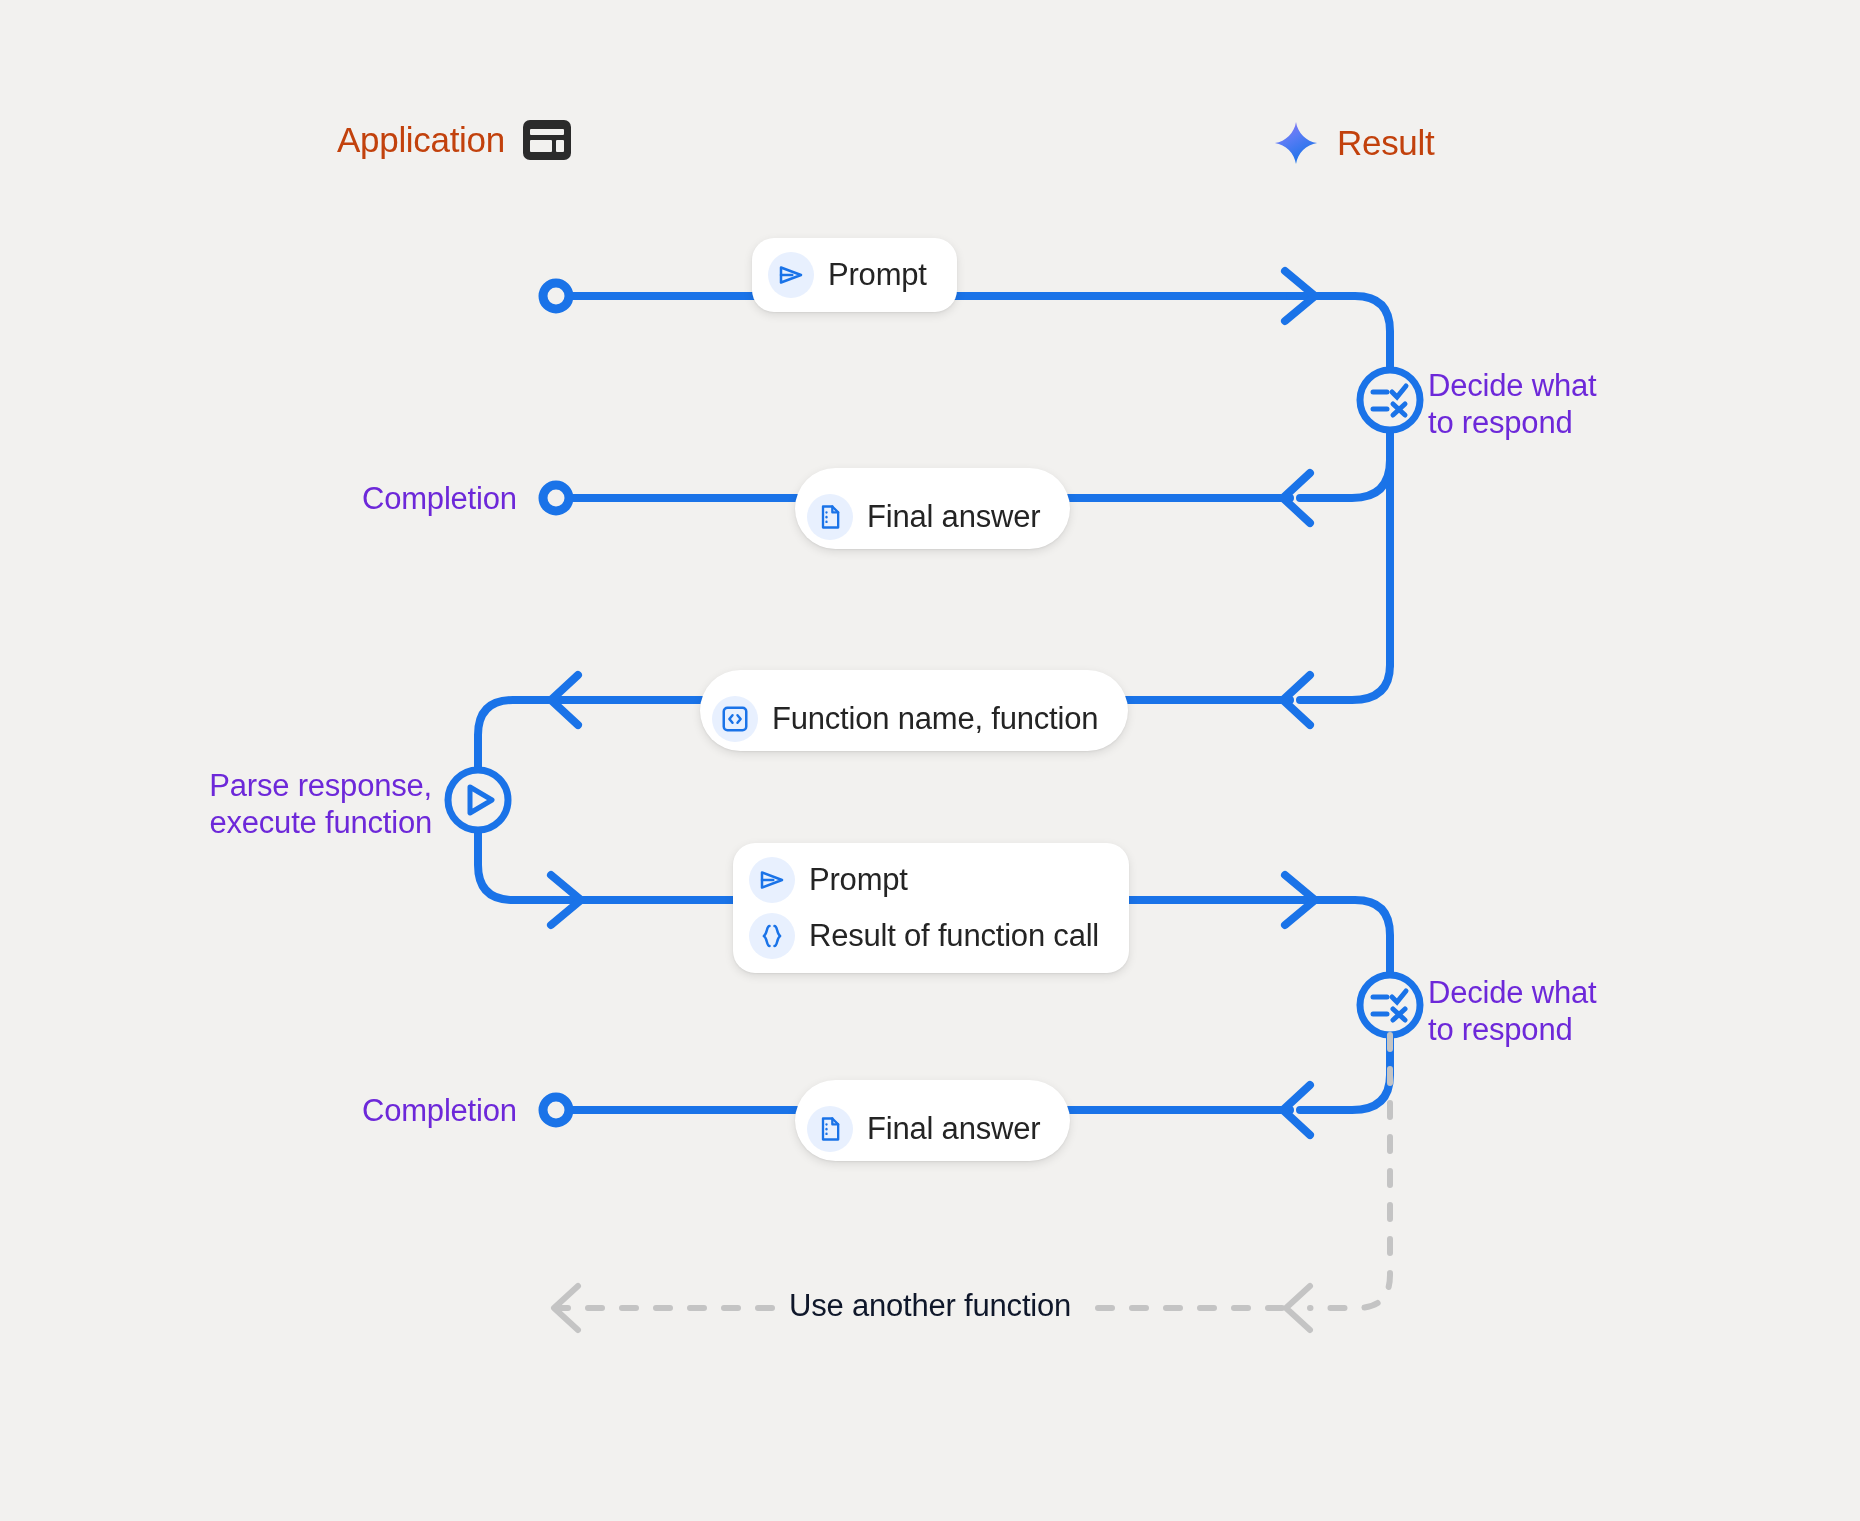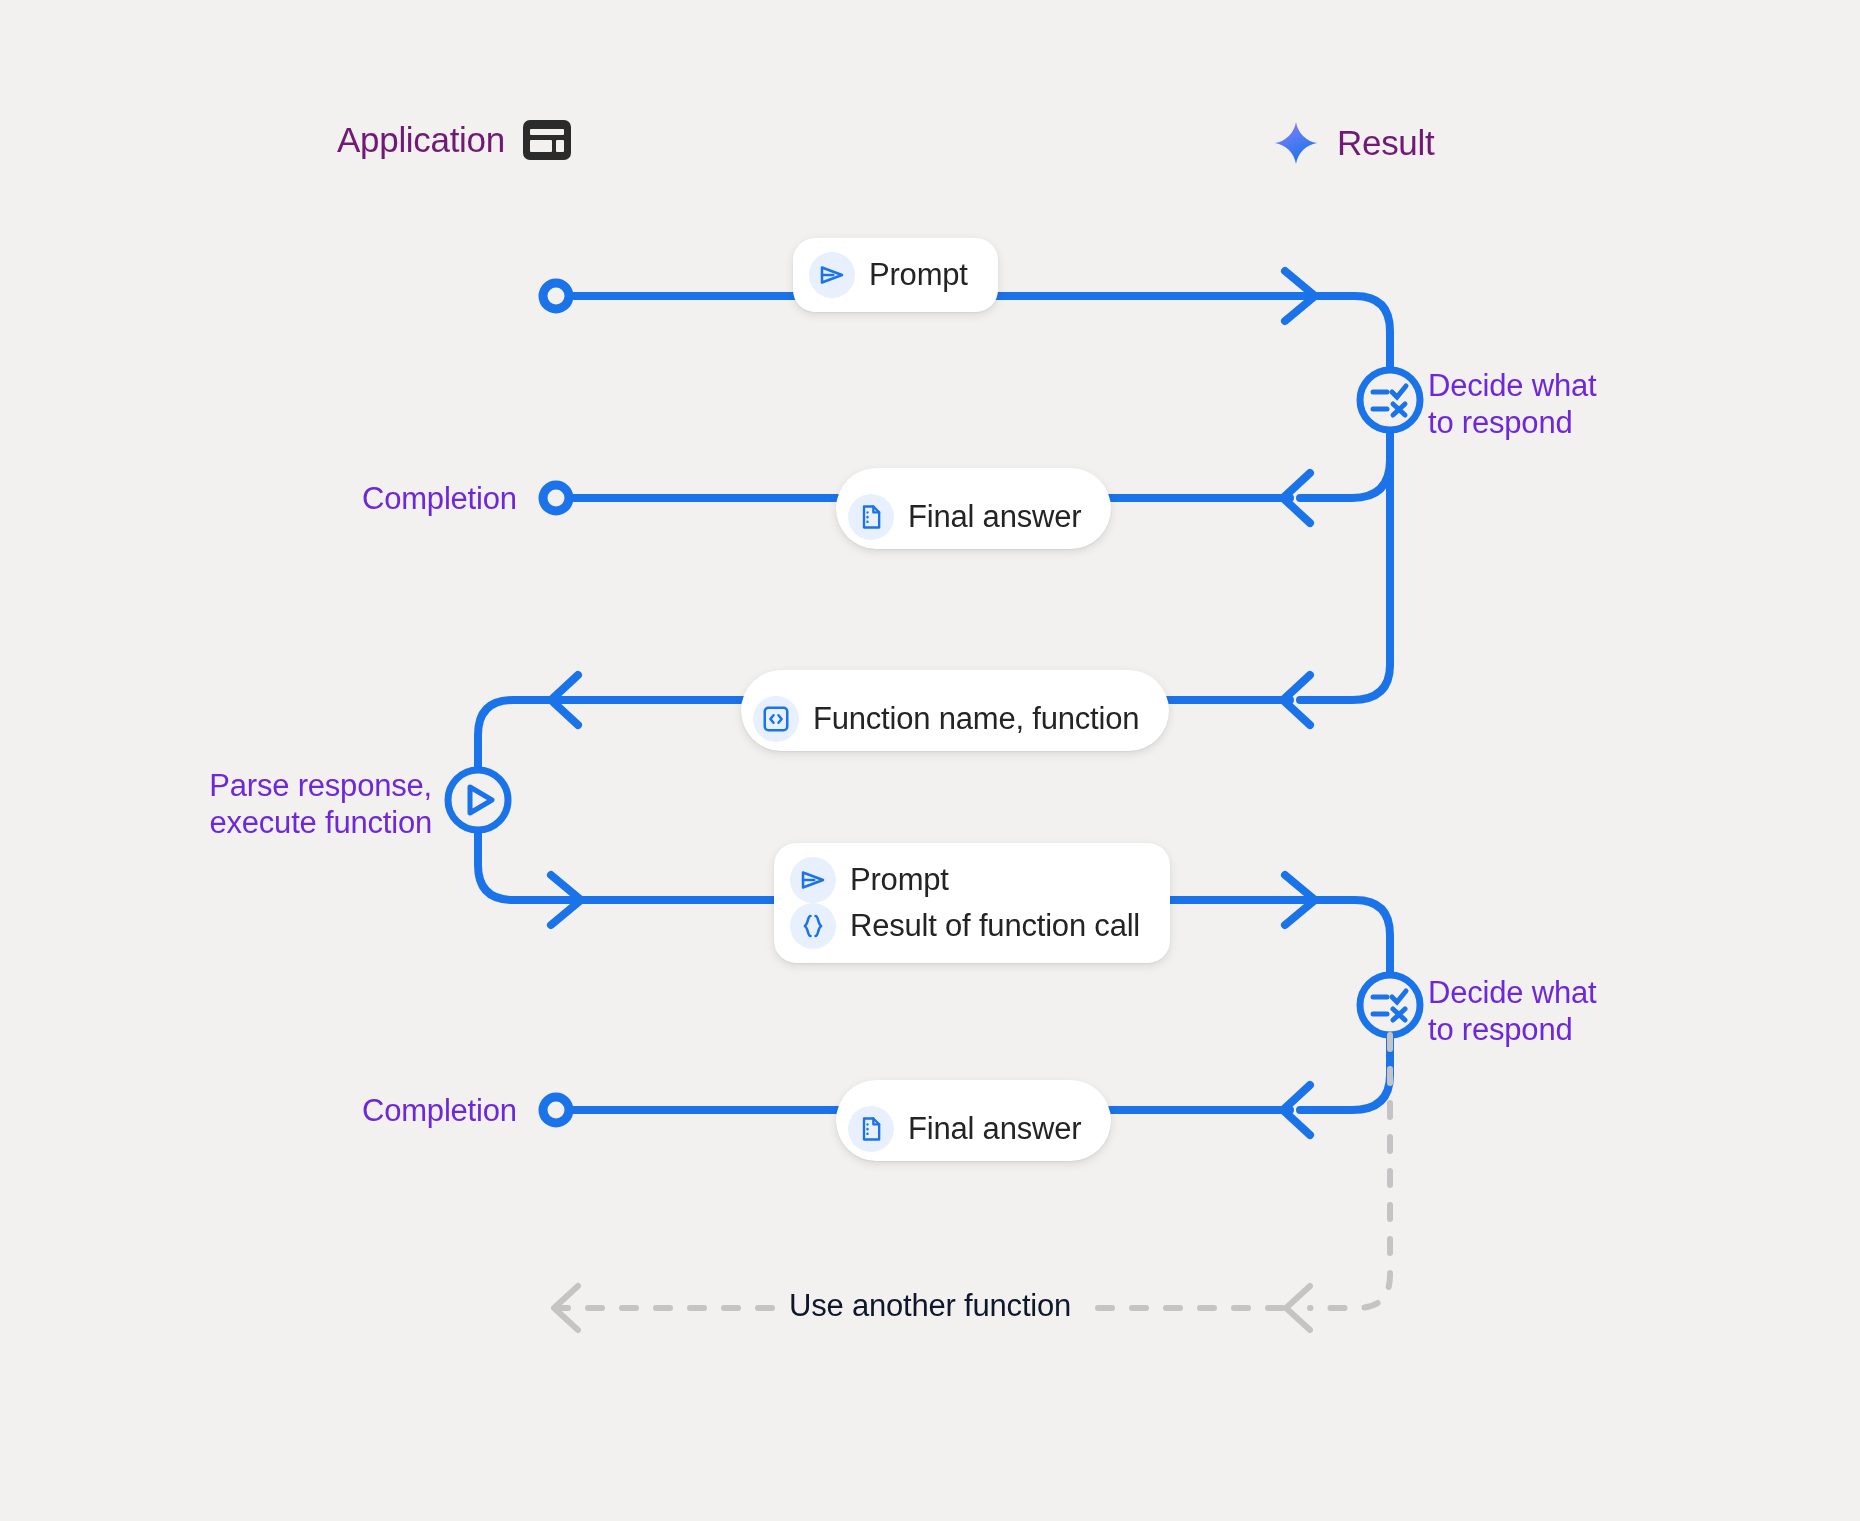--- a/index.html
+++ b/index.html
@@ -34,21 +34,21 @@
   
   .actor-header {
     position: absolute;
     display: flex;
     align-items: center;
     gap: 18px;
     white-space: nowrap;
   }
   .actor-label {
     font-size: 35px;
-    color: #701a75;
+    color: #c2410c;
     letter-spacing: -0.3px;
     font-weight: 400;
   }
 
   .app-icon {
     width: 48px;
     height: 40px;
     background: #2b2b2b;
     border-radius: 7px;
     position: relative;
@@ -71,23 +71,22 @@
 
   
   .msg-card {
     position: absolute;
     background: #ffffff;
     border-radius: 22px;
     box-shadow: 0 3px 10px rgba(0,0,0,0.10), 0 1px 2px rgba(0,0,0,0.06);
     padding: 14px 30px 14px 16px;
     display: flex;
     flex-direction: column;
-    gap: 0;
+    gap: 10px;
     box-sizing: border-box;
-    margin-left: 41px;
   }
   .msg-card.pill {
     border-radius: 999px;
     padding: 26px 30px 9px 12px;
   }
   .msg-row {
     display: flex;
     align-items: center;
     gap: 14px;
     white-space: nowrap;

